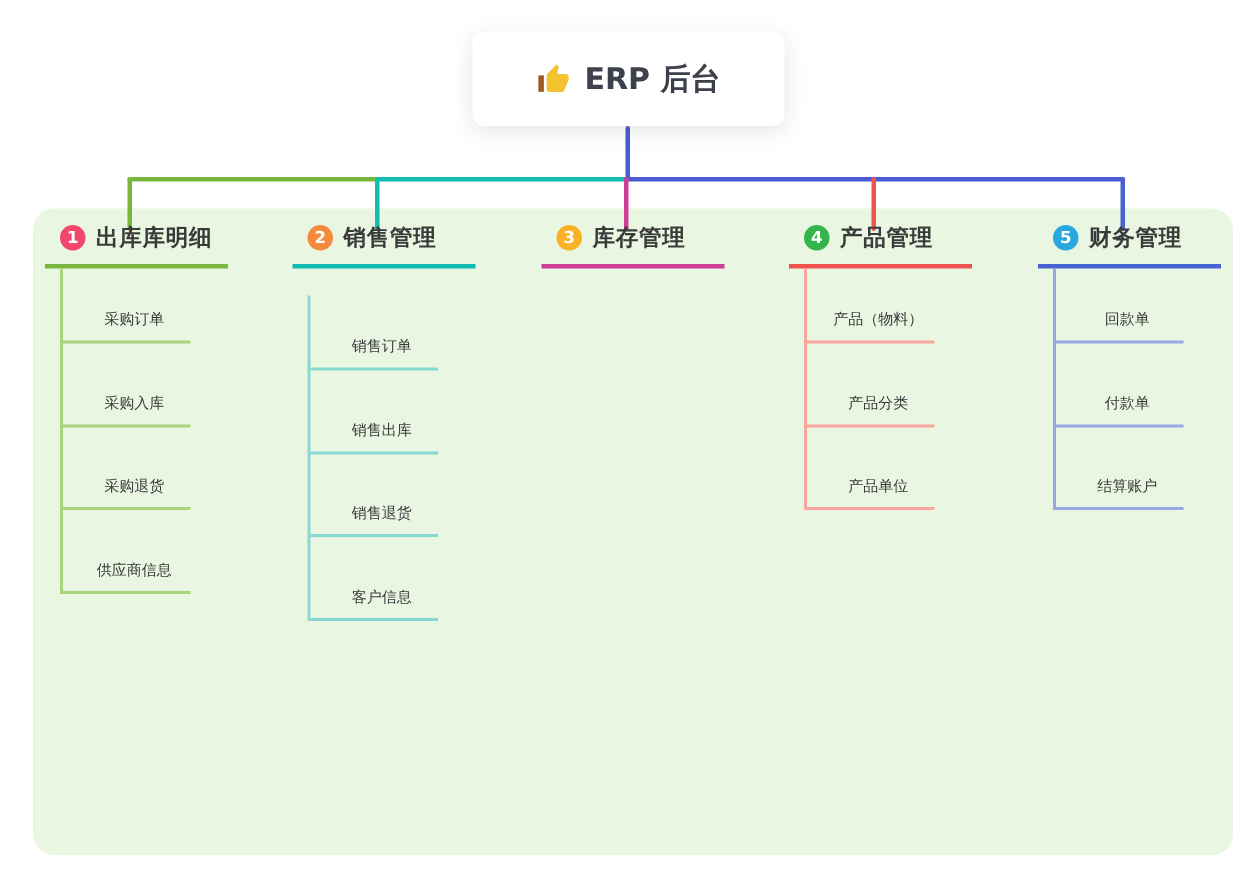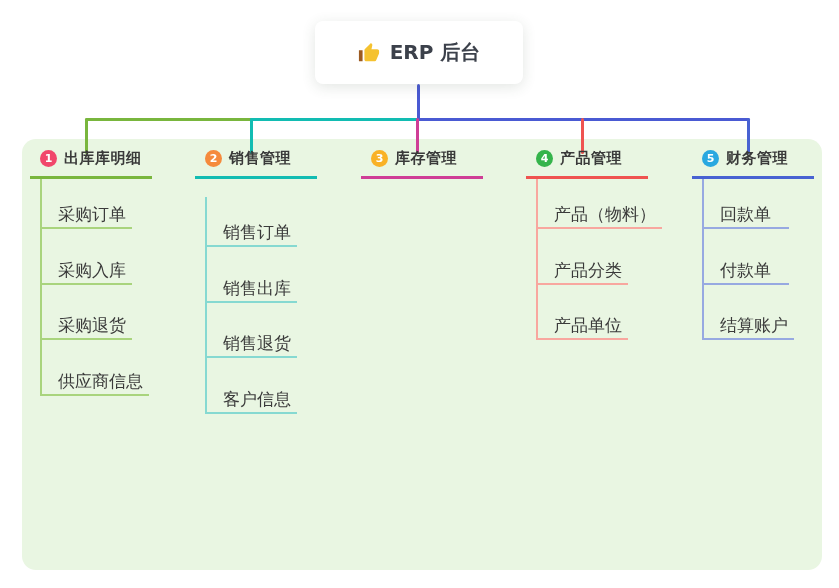--- a/index.html
+++ b/index.html
@@ -51,21 +51,21 @@
     white-space:nowrap;line-height:20px;letter-spacing:.5px;
   }
   .children{
     margin-left:10px;border-left:2px solid #ccc;
   }
   .child{height:55.5px;display:flex;align-items:flex-end;}
   .child:first-child{height:50px;}
   .child-label{
     display:inline-block;box-sizing:border-box;min-width:85px;
     padding:0 6px 5px 16px;border-bottom:2px solid #ccc;
-    font-size:17px;color:#3a3a3a;white-space:nowrap;line-height:16px;
+    font-size:10px;color:#3a3a3a;white-space:nowrap;line-height:16px;text-align:center;
   }
 </style>
 </head>
 <body>
 
 <div class="stage">
 
   <div class="panel"></div>
 
   <div class="vline root-vline" style="background: rgb(74, 90, 211);"></div>

